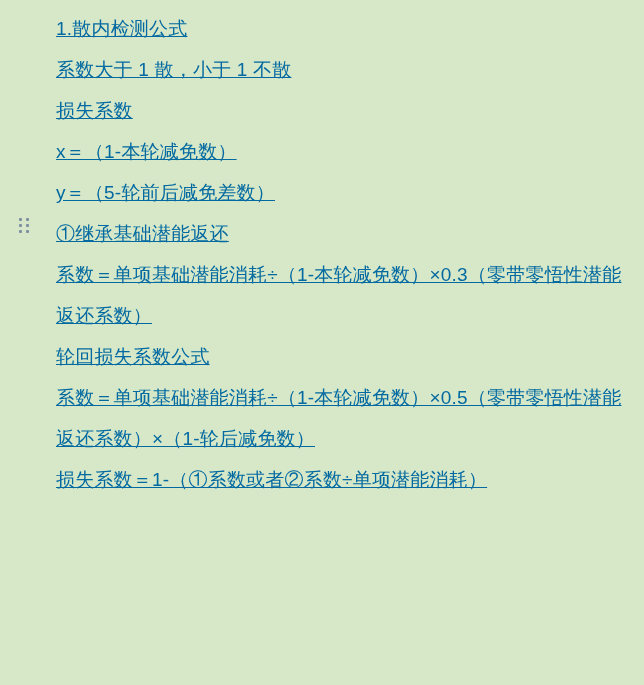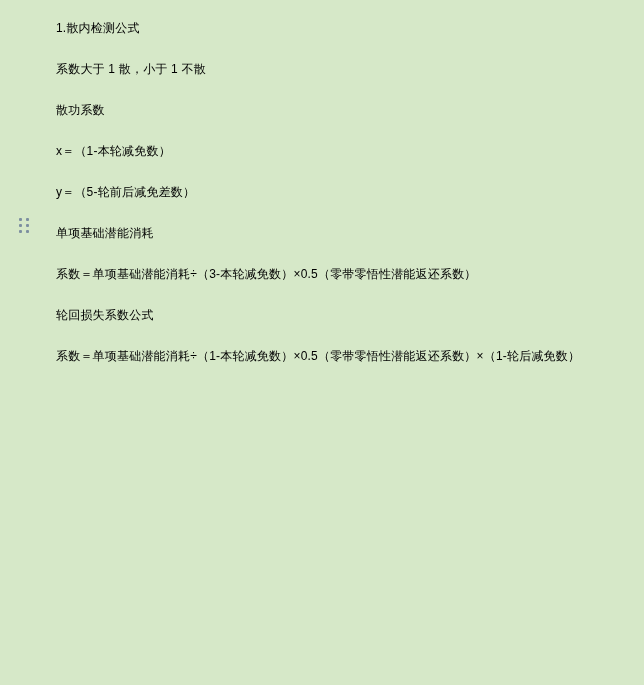--- a/index.html
+++ b/index.html
@@ -20,25 +20,26 @@
     background: #d6e8c8;
     box-sizing: border-box;
   }
   .content {
     position: absolute;
     left: 56px;
     top: 8px;
     right: 10px;
   }
   .line {
-    color: #000000;
-    font-size: 12px;
+    color: #0369a1;
+    font-size: 19px;
     line-height: 41px;
     letter-spacing: 0.2px;
     white-space: nowrap;
+    text-decoration: underline;
   }
   .line.wrap {
     white-space: normal;
   }
   .drag-handle {
     position: absolute;
     left: 18px;
     top: 218px;
     width: 13px;
     height: 16px;
@@ -67,22 +68,23 @@
     <i></i>
     <i></i>
     <i></i>
     <i></i>
     <i></i>
   </div>
 
   <div class="content">
     <div class="line">1.散内检测公式</div>
     <div class="line">系数大于 1 散，小于 1 不散</div>
-    <div class="line">散功系数</div>
+    <div class="line">损失系数</div>
     <div class="line">x＝（1-本轮减免数）</div>
     <div class="line">y＝（5-轮前后减免差数）</div>
-    <div class="line">单项基础潜能消耗</div>
-    <div class="line wrap">系数＝单项基础潜能消耗÷（3-本轮减免数）×0.5（零带零悟性潜能返还系数）</div>
+    <div class="line">①继承基础潜能返还</div>
+    <div class="line wrap">系数＝单项基础潜能消耗÷（1-本轮减免数）×0.3（零带零悟性潜能返还系数）</div>
     <div class="line">轮回损失系数公式</div>
     <div class="line wrap">系数＝单项基础潜能消耗÷（1-本轮减免数）×0.5（零带零悟性潜能返还系数）×（1-轮后减免数）</div>
+    <div class="line">损失系数＝1-（①系数或者②系数÷单项潜能消耗）</div>
   </div>
 
 </div>
 
 </body></html>

